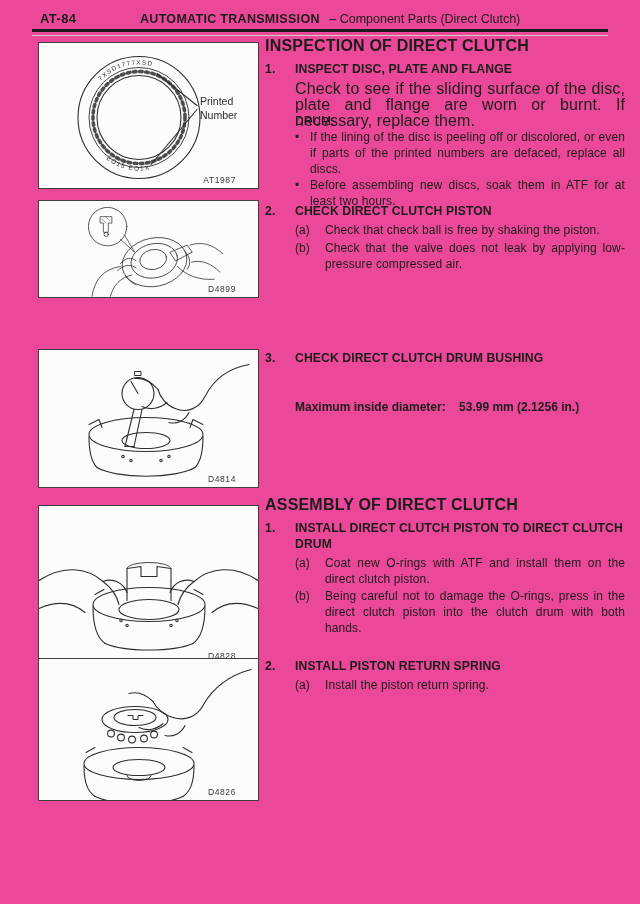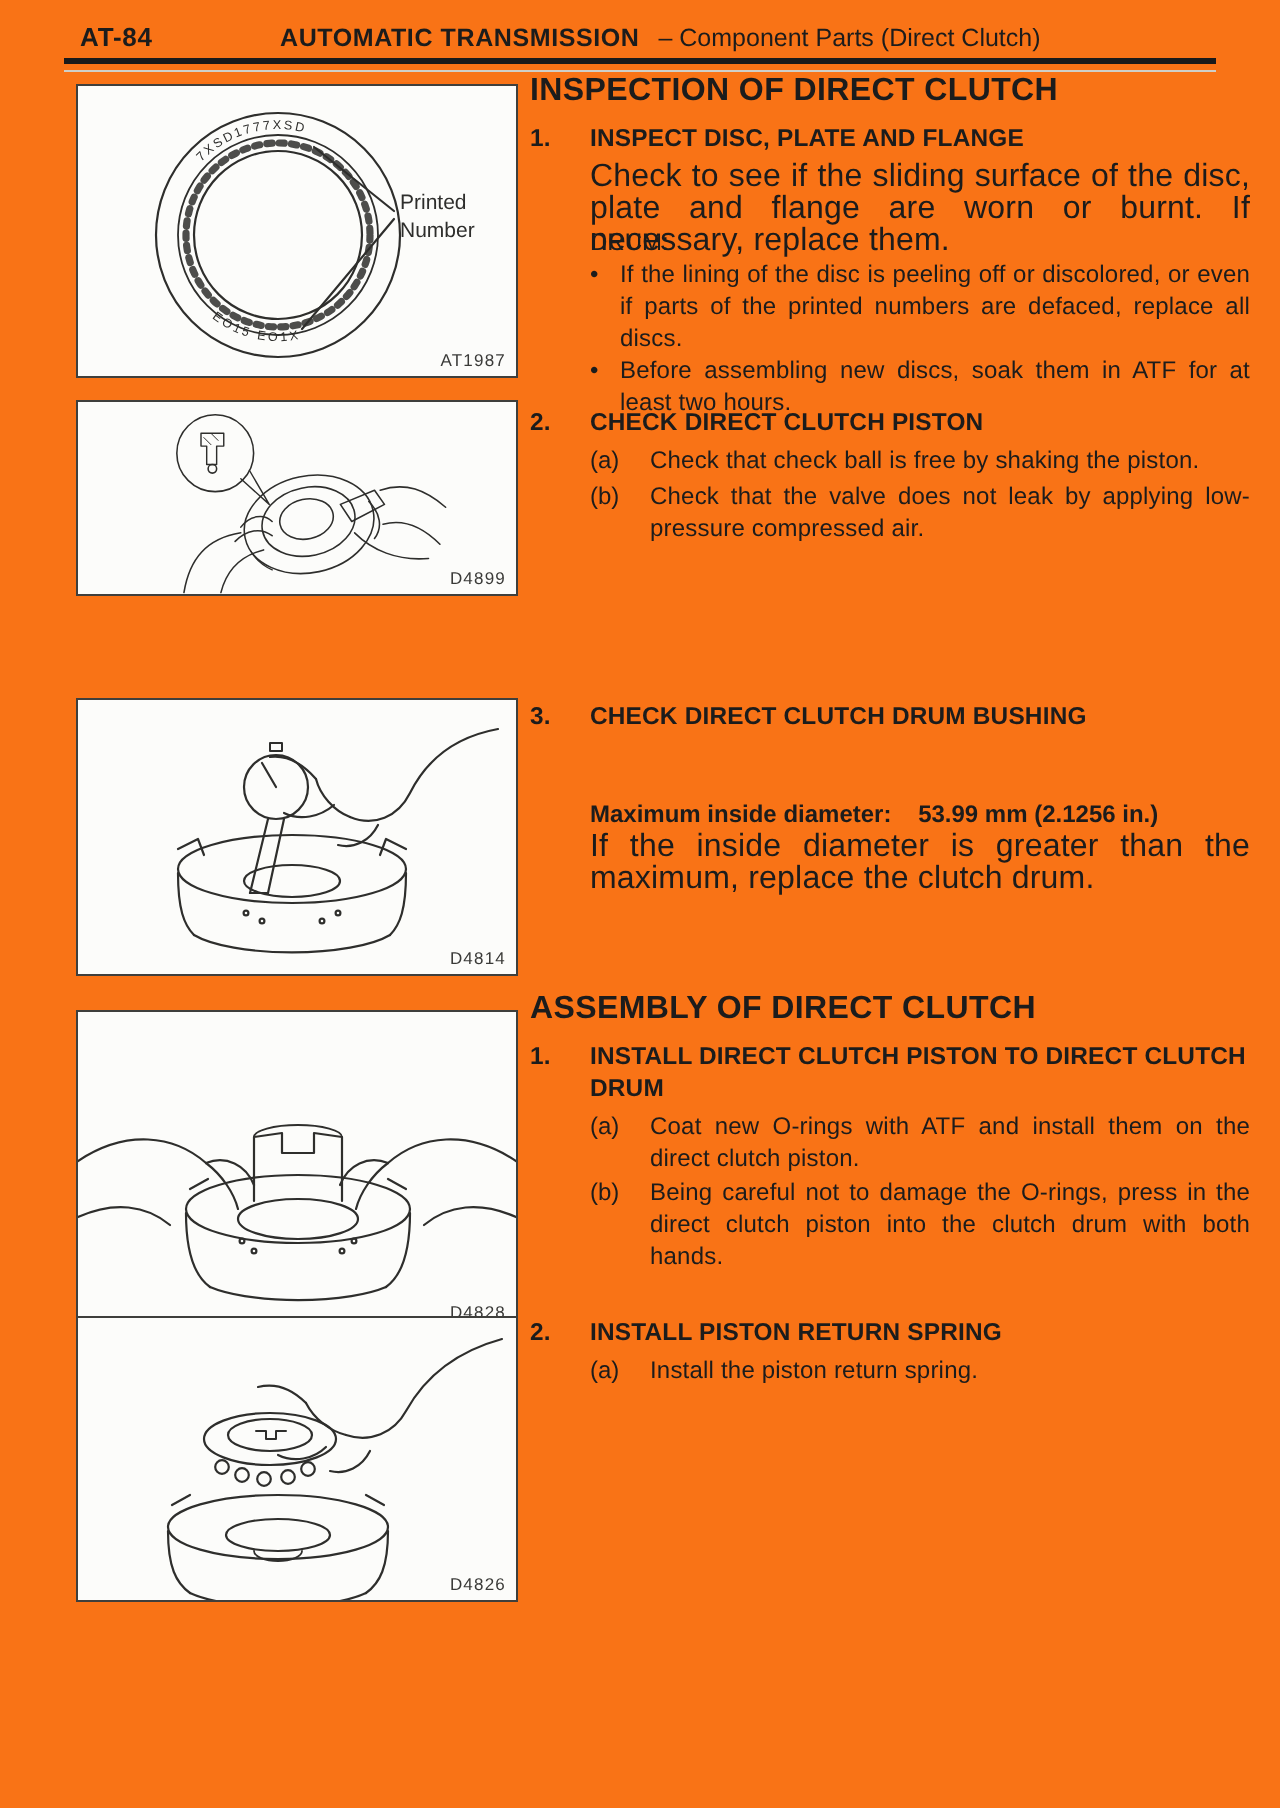--- a/index.html
+++ b/index.html
@@ -1,38 +1,38 @@
 <!DOCTYPE html>
 <html><head>
 <meta charset="utf-8">
 <style>
   html,body{margin:0;padding:0;background:#e8e8e4;}
   .page{
     position:relative;
     width:640px;height:904px;
-    background:#f97316;
+    background:#ec4899;
     font-family:"Liberation Sans", sans-serif;
     color:#1c1c1c;
     overflow:hidden;
   }
   
   .pagenum{position:absolute;left:40px;top:11px;font-size:13px;font-weight:bold;letter-spacing:.4px;}
   .htitle{position:absolute;left:140px;top:12px;font-size:12.5px;white-space:nowrap;}
   .htitle .b{font-weight:bold;letter-spacing:.3px;}
   .htitle .r{font-weight:normal;margin-left:6px;}
   .hrule{position:absolute;left:32px;top:29px;width:576px;height:3px;background:#1a1a1a;}
   .hrule2{position:absolute;left:32px;top:35px;width:576px;height:1px;background:#cfcfc8;}
   
   .figbox{
     position:absolute;left:38px;width:221px;
     border:1.3px solid #3f3f3c;background:#fcfcfa;box-sizing:border-box;
   }
   .figbox svg{display:block;width:100%;height:100%;}
   .figcode{
-    position:absolute;right:5px;bottom:3px;
+    position:absolute;right:22px;bottom:3px;
     font-size:8.5px;letter-spacing:.6px;color:#3a3a38;
   }
   .ill{stroke:#2e2e2c;fill:none;stroke-width:1.1;stroke-linecap:round;stroke-linejoin:round;}
   .ill text{stroke:none;fill:#2e2e2c;}
   
   .rc{position:absolute;left:265px;width:360px;box-sizing:border-box;}
   .h1{font-size:16px;font-weight:bold;letter-spacing:.2px;white-space:nowrap;}
   .step-head{display:flex;font-size:12.2px;font-weight:bold;line-height:16px;letter-spacing:.1px;}
   .step-num{width:30px;flex:none;}
   .step-title{flex:1;}
@@ -257,23 +257,20 @@
   <div class="rc step-head" style="top:350px;">
     <span class="step-num">3.</span>
     <span class="step-title">CHECK DIRECT CLUTCH DRUM BUSHING</span>
   </div>
   <div class="rc" style="top:399px;">
     <div class="plain spec">
       <span>Maximum inside diameter:</span>
       <span class="v">53.99 mm (2.1256 in.)</span>
     </div>
   </div>
-  <div class="rc" style="top:416px;">
-    <div class="body">If the inside diameter is greater than the maximum, replace the clutch drum.</div>
-  </div>
 
   <div class="rc h1" style="top:496px;">ASSEMBLY OF DIRECT CLUTCH</div>
 
   <div class="rc step-head" style="top:520px;">
     <span class="step-num">1.</span>
     <span class="step-title">INSTALL DIRECT CLUTCH PISTON TO DIRECT CLUTCH DRUM</span>
   </div>
   <div class="rc" style="top:555px;">
     <div class="sub">
       <span class="sub-label">(a)</span>

